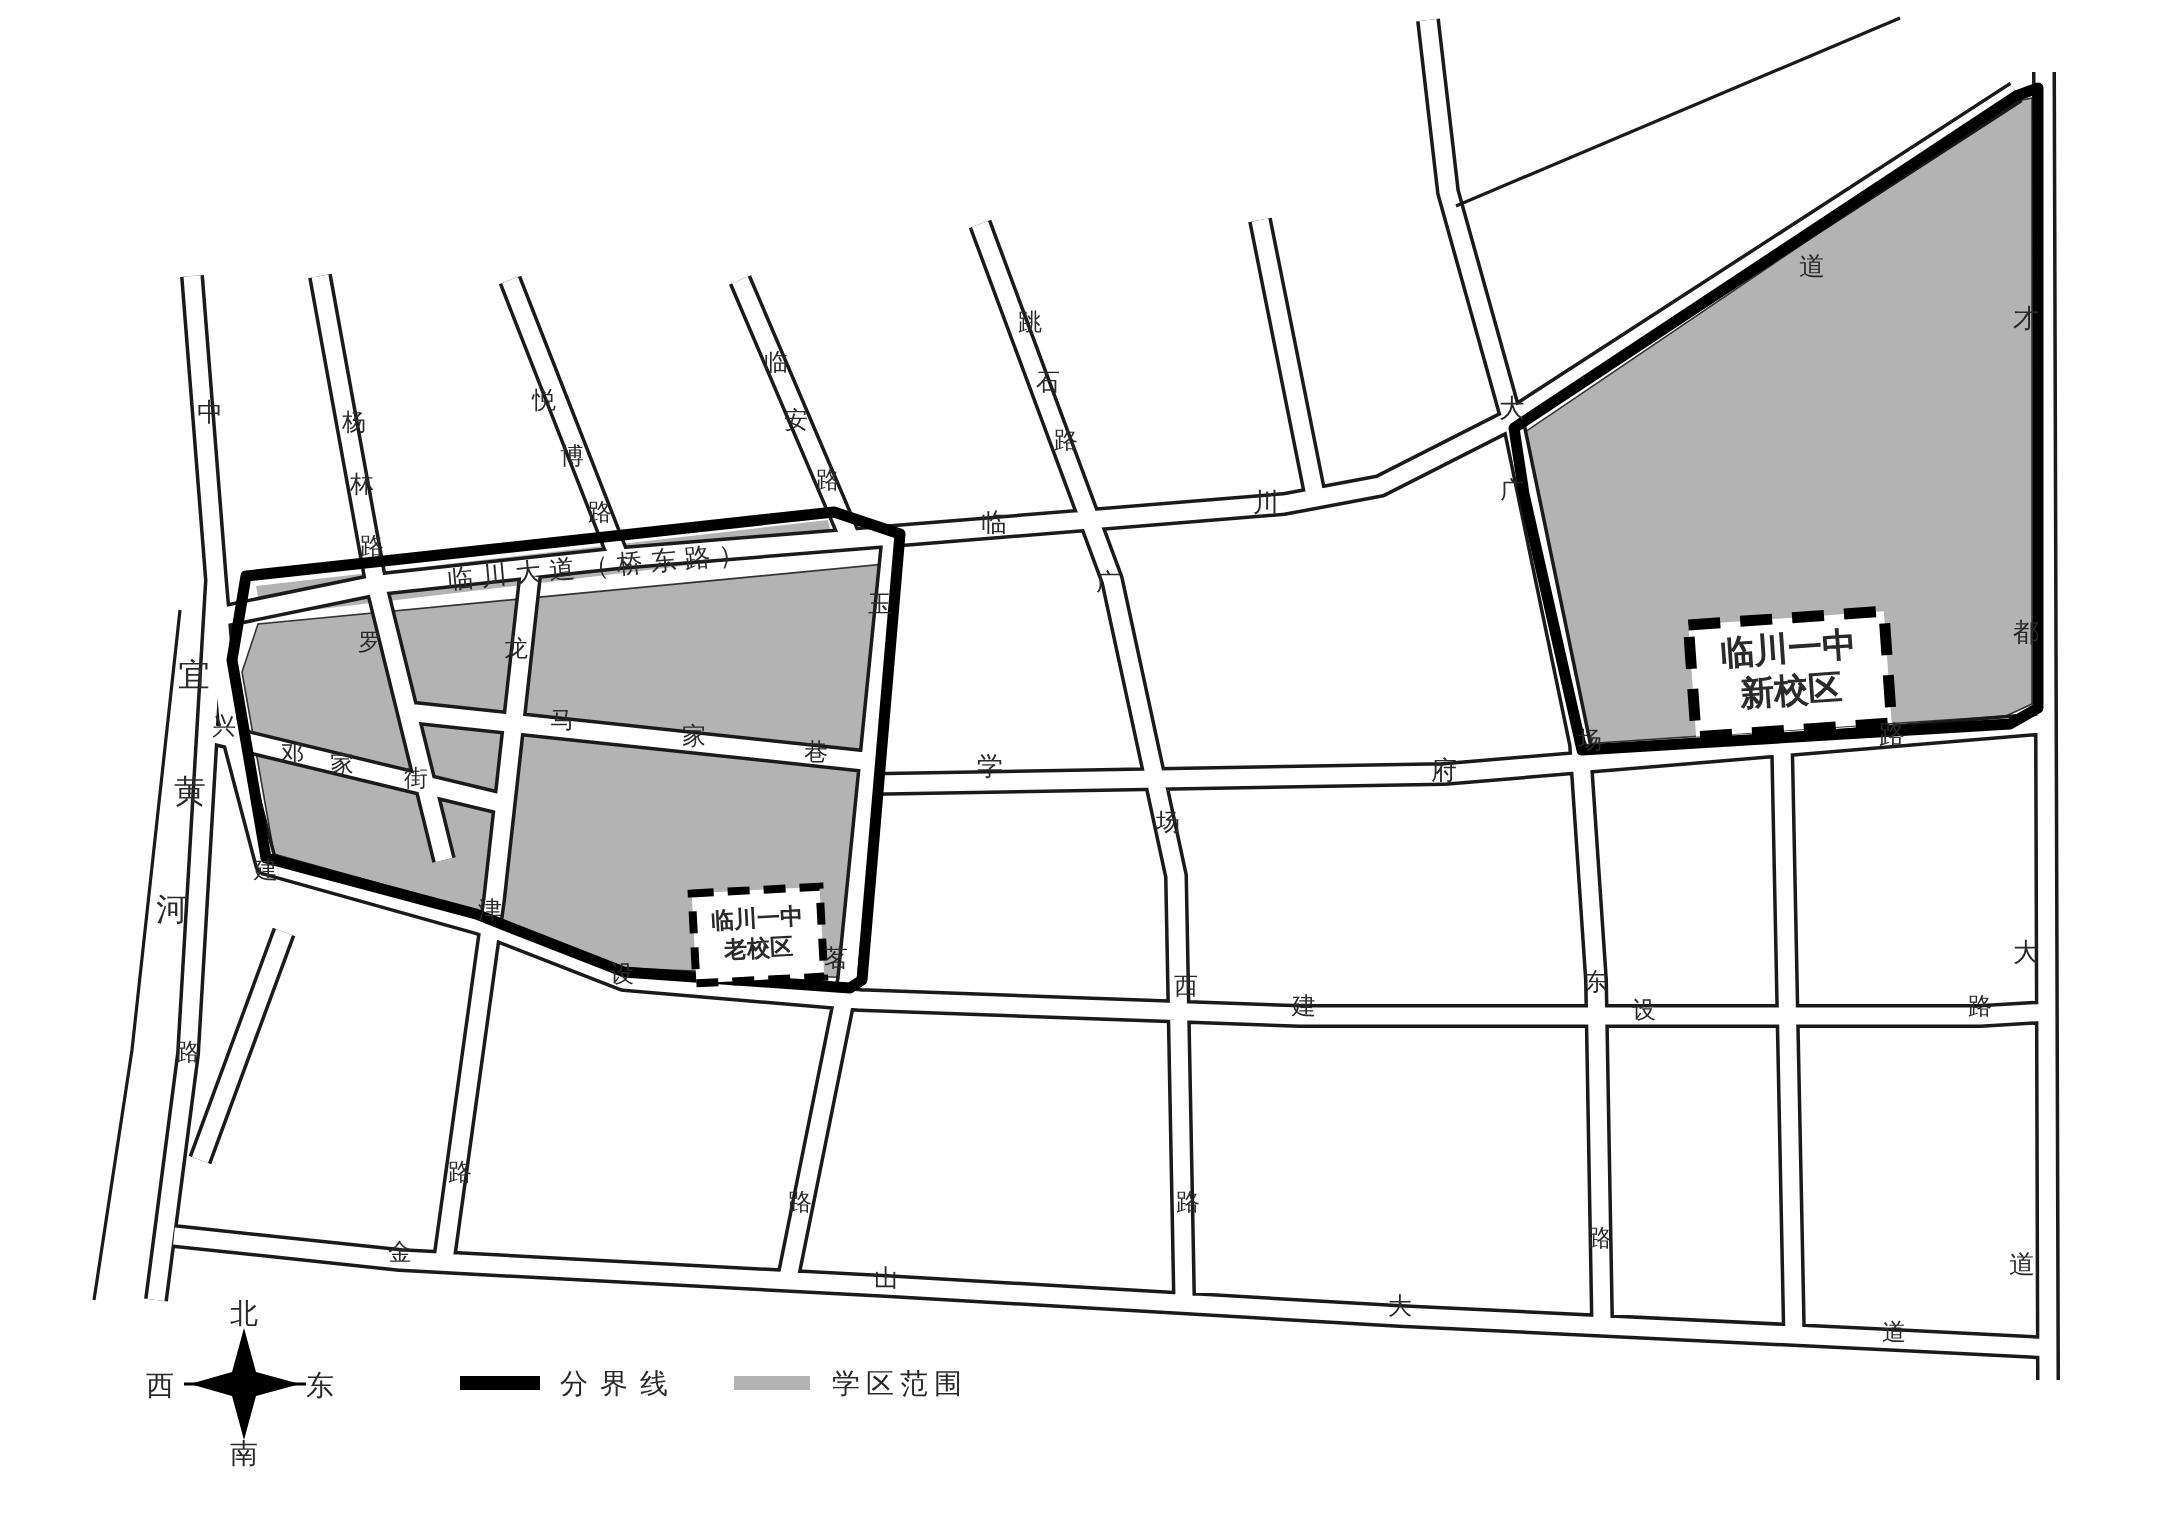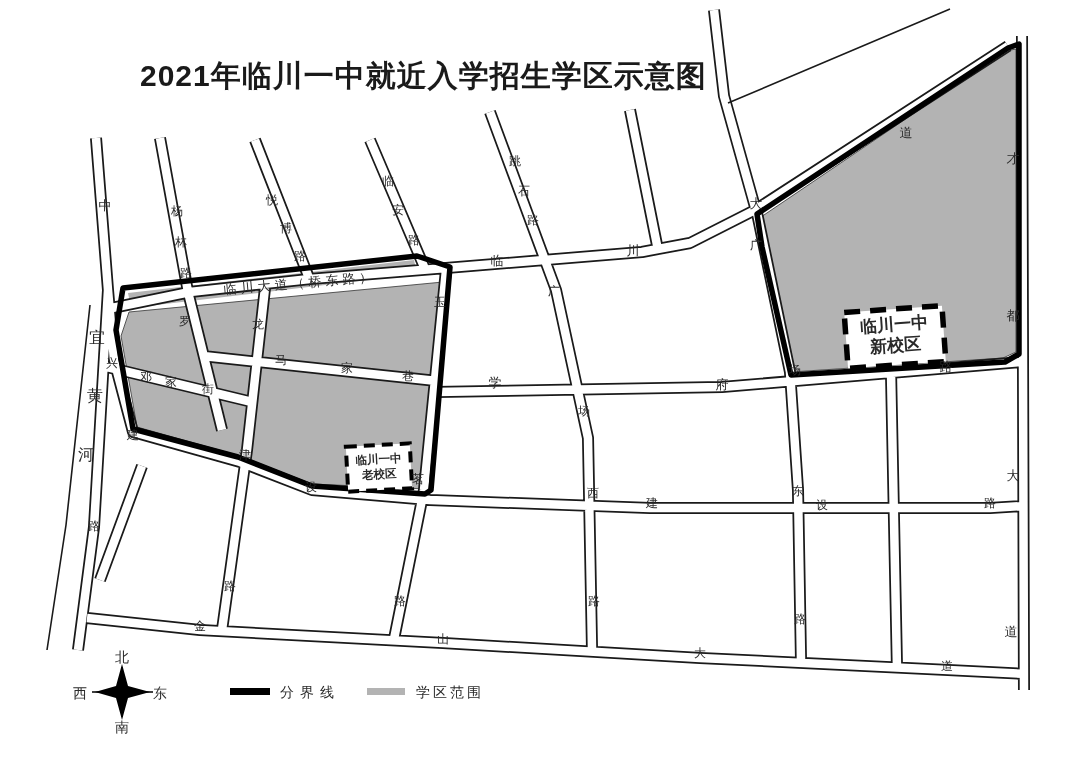--- a/index.html
+++ b/index.html
@@ -8,21 +8,20 @@
   #map-title{position:absolute;left:140px;top:56px;width:600px;font-size:30px;font-weight:bold;
         color:#1a1a1a;letter-spacing:1px;white-space:nowrap;}
   #map-svg{position:absolute;left:0;top:0;}
   #map-svg text{fill:#2a2a2a;font-family:"Liberation Sans", sans-serif;}
 </style>
 </head>
 <body>
 
 <div id="page">
 
-  <div id="map-title">2021年临川一中就近入学招生学区示意图</div>
 
   <svg id="map-svg" width="1080" height="763" viewBox="0 0 1080 763" xmlns="http://www.w3.org/2000/svg">
 
     <g>
       <path class="district-fill" d="M128,293 L414,260 L417,274 L131,308 Z" fill="#b3b3b3"></path>
       <path class="district-fill" d="M129,312 L443,282 L427,489 L312,484 L237,455 L137,427 L121,336 Z" fill="#b3b3b3" stroke="#333" stroke-width="0.8"></path>
       <path class="district-fill" d="M761,217 L1006,51 L1016,49 L1016,352 L1003,358 L791,372 L764,249 Z" fill="#b3b3b3" stroke="#333" stroke-width="0.8"></path>
     </g>
 
     <g>

